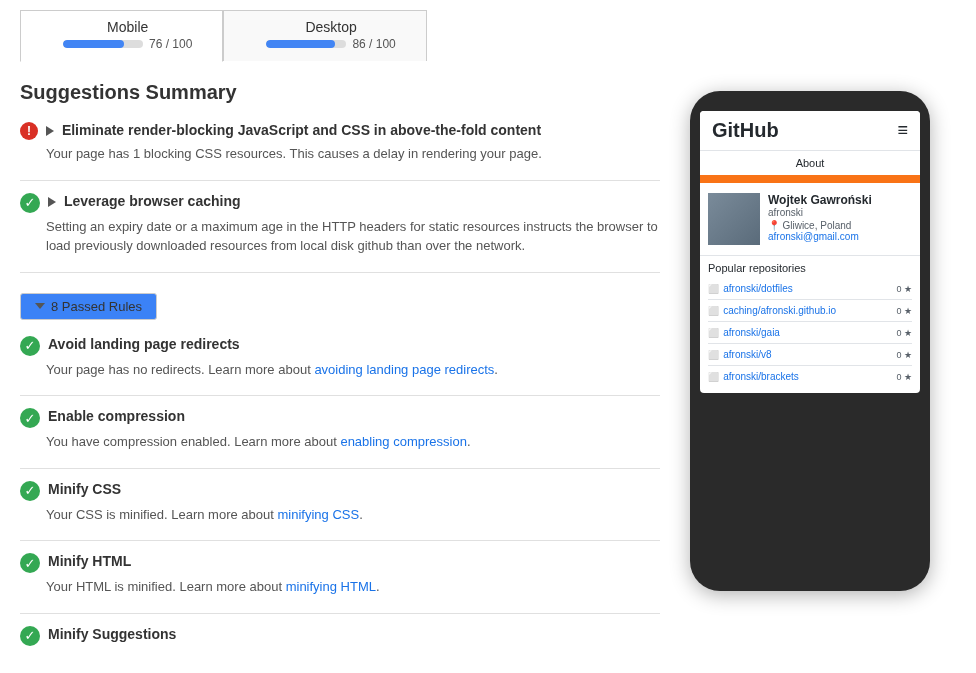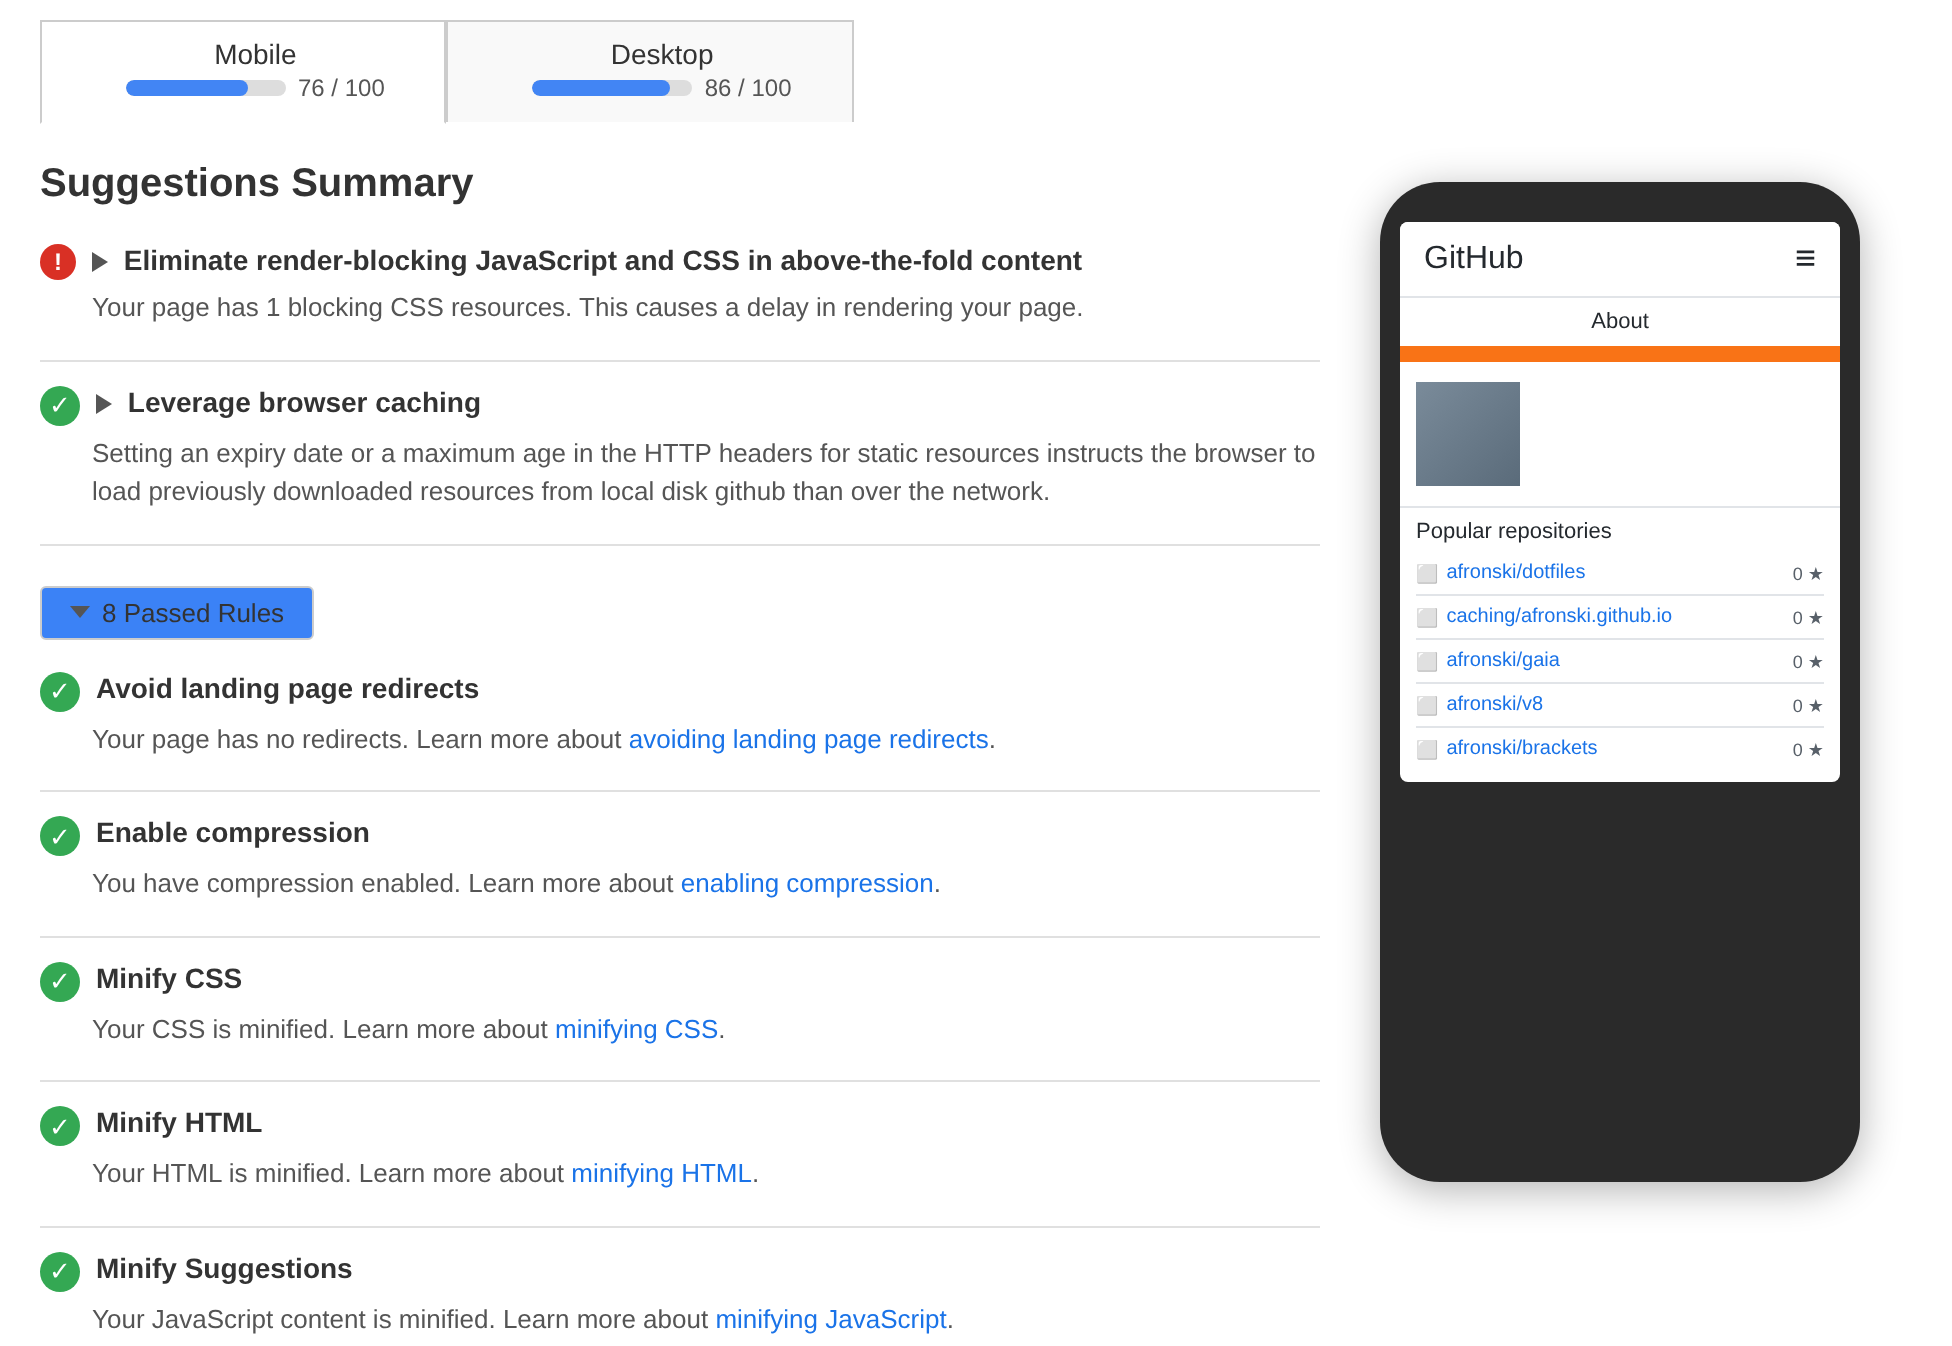--- a/index.html
+++ b/index.html
@@ -191,22 +191,22 @@
     
     .gh-header {
       background: #fff;
       padding: 8px 12px;
       display: flex;
       align-items: center;
       justify-content: space-between;
       border-bottom: 1px solid #e1e4e8;
     }
     .gh-logo {
-      font-size: 16px;
-      font-weight: normal;
+      font-size: 20px;
+      font-weight: bold;
       color: #24292e;
     }
     .gh-hamburger {
       font-size: 18px;
       color: #24292e;
     }
 
     .gh-tabs {
       display: flex;
       border-bottom: 2px solid #e36209;
@@ -419,24 +419,20 @@
     </div>
 
     <hr class="divider">
 
     
     <div class="suggestion-item">
       <div class="suggestion-header">
         <div class="icon-pass">✓</div>
         <span class="suggestion-title">Minify Suggestions</span>
       </div>
-      <div class="suggestion-desc">
-        <span>Your JavaScript content is minified. Learn more about</span>
-        <a href="#">minifying JavaScript</a><span>.</span>
-      </div>
     </div>
 
     
 
     
     
   </div>
 
   <div class="right-panel">
     <div class="phone-mockup">
@@ -449,20 +445,29 @@
 
         <div class="gh-tabs">
           <div class="gh-tab active">
             <span>About</span>
           </div>
         </div>
 
         <div class="gh-profile">
           <div class="gh-avatar">
             <div class="gh-avatar-img"></div>
+          </div>
+          <div class="gh-user-info">
+            <div class="gh-username">Wojtek Gawroński</div>
+            <div class="gh-handle">afronski</div>
+            <div class="gh-location">
+              <span>📍</span>
+              <span>Gliwice, Poland</span>
+            </div>
+            <div class="gh-email">afronski@gmail.com</div>
           </div>
         </div>
 
         <div class="gh-repos-section">
           <div class="gh-repos-title">Popular repositories</div>
 
           <div class="gh-repo-item">
             <span class="gh-repo-name">
               <span class="gh-repo-icon">⬜</span>
               <span>afronski/dotfiles</span>

